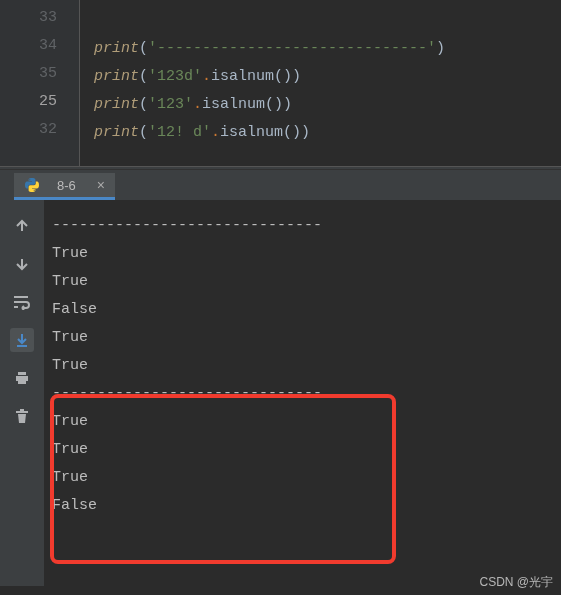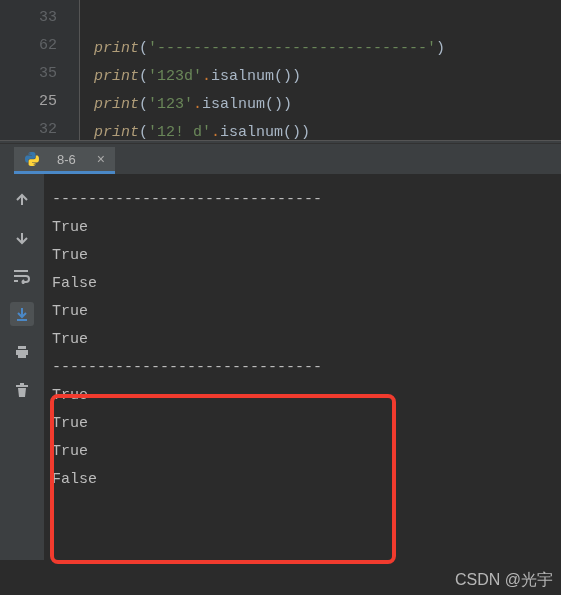--- a/index.html
+++ b/index.html
@@ -8,21 +8,21 @@
     height: 595px;
     background: #2b2b2b;
     font-family: "Consolas", "Menlo", "Courier New", monospace;
     font-size: 15px;
     color: #a9b7c6;
     overflow: hidden;
     position: relative;
   }
   .editor {
     display: flex;
-    height: 140px;
+    height: 166px;
   }
   .gutter {
     width: 80px;
     background: #313335;
     color: #606366;
     text-align: right;
     padding-right: 22px;
     padding-top: 4px;
     line-height: 28px;
     border-right: 1px solid #555;
@@ -117,32 +117,32 @@
     top: 394px;
     width: 346px;
     height: 170px;
     pointer-events: none;
   }
   .watermark {
     position: absolute;
     right: 8px;
     bottom: 4px;
     font-family: sans-serif;
-    font-size: 16px;
+    font-size: 12px;
     color: #cfcfcf;
     opacity: 0.85;
   }
 </style>
 </head>
 <body>
 
 <div class="editor">
   <div class="gutter">
     <div class="ln">33</div>
-    <div class="ln">62</div>
+    <div class="ln">34</div>
     <div class="ln">35</div>
     <div class="ln active">25</div>
     <div class="ln">32</div>
   </div>
   <div class="code">
     <div class="line"><span class="fn">print</span><span class="par">(</span><span class="str">'------------------------------'</span><span class="par">)</span></div>
     <div class="line"><span class="fn">print</span><span class="par">(</span><span class="str">'123d'</span><span class="op">.</span><span>isalnum</span><span class="par">()</span><span class="par">)</span></div>
     <div class="line"><span class="fn">print</span><span class="par">(</span><span class="str">'123'</span><span class="op">.</span><span>isalnum</span><span class="par">()</span><span class="par">)</span></div>
     <div class="line"><span class="fn">print</span><span class="par">(</span><span class="str">'12! d'</span><span class="op">.</span><span>isalnum</span><span class="par">()</span><span class="par">)</span></div>
   </div>

